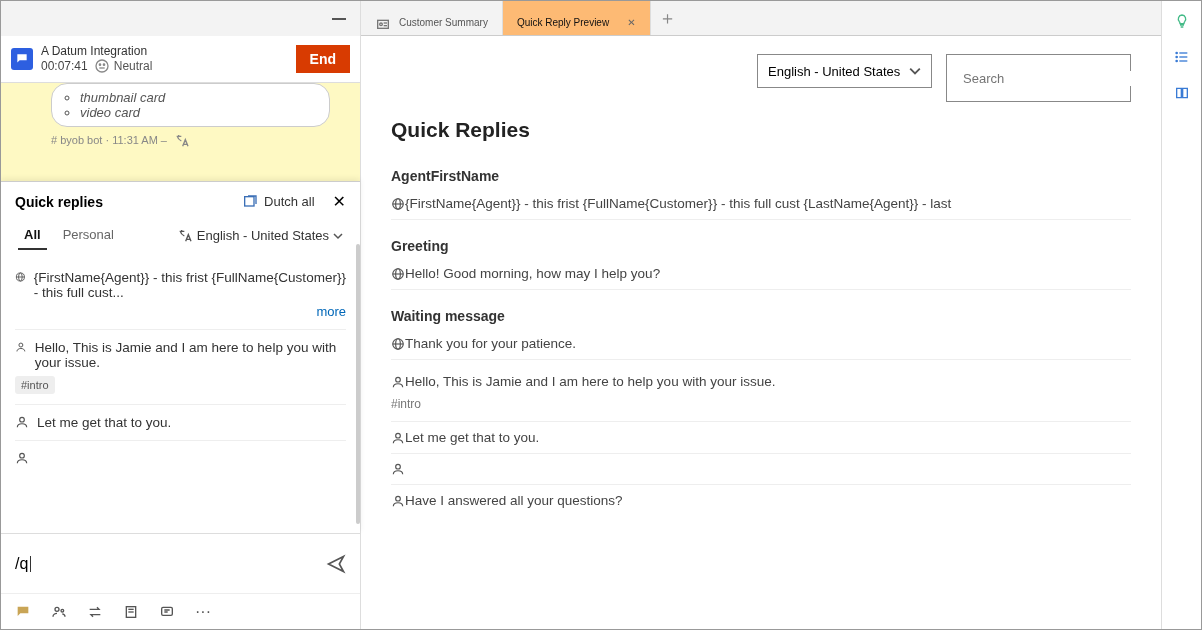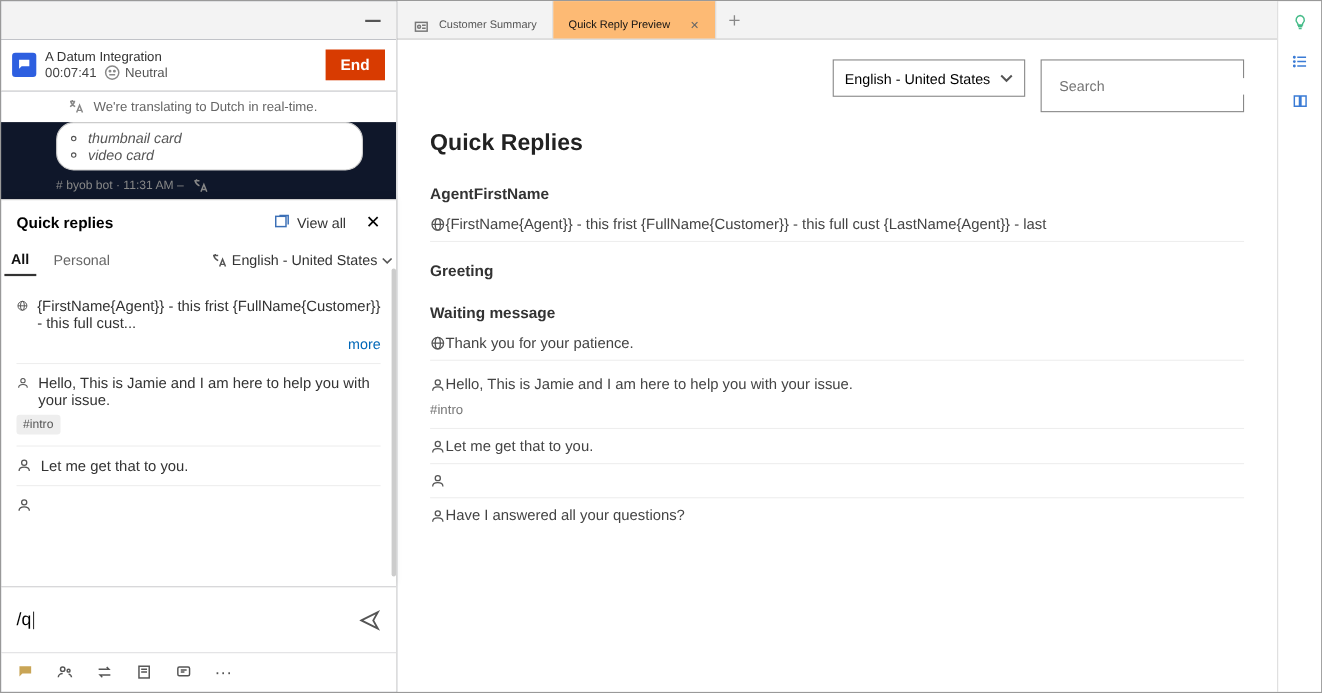--- a/index.html
+++ b/index.html
@@ -1,39 +1,39 @@
 <!DOCTYPE html>
 <html><head>
 <meta charset="utf-8">
 <style>
   * { margin:0; padding:0; box-sizing:border-box; font-family:"Segoe UI",Arial,sans-serif; }
   body { width:1202px; height:630px; overflow:hidden; background:#fff; border:1px solid #999; position:relative; }
   .app { display:flex; height:100%; }
-  .left-col { width:360px; border-right:1px solid #ddd; display:flex; flex-direction:column; background:#0f172a; position:relative; }
+  .left-col { width:360px; border-right:1px solid #ddd; display:flex; flex-direction:column; background:#fef9c3; position:relative; }
   .minimize-bar { height:35px; display:flex; justify-content:flex-end; align-items:center; padding-right:10px; background:#f3f3f3; }
   .min-dash { width:14px; height:2px; background:#555; margin-right:4px; cursor:pointer;}
   .session-bar { display:flex; align-items:center; padding:8px 10px; background:#fff; border-bottom:1px solid #ddd;}
   .blue-icon { width:22px; height:22px; background:#2d5fe0; border-radius:3px; display:flex; align-items:center; justify-content:center; margin-right:8px; }
   .blue-icon svg { fill:#fff; width:14px; height:14px; }
   .session-info { flex:1; line-height:1.2; }
   .session-title { font-size:12px; color:#333; }
   .session-sub { font-size:12px; color:#444; display:flex; align-items:center; gap:6px; }
   .neutral { display:flex; align-items:center; gap:4px; font-size:12px; color:#555; }
   .end-btn { background:#d83b01; color:#fff; border:none; padding:6px 14px; font-size:14px; font-weight:600; cursor:pointer; }
   .translate-row { padding:6px 30px 6px 60px; font-size:12px; color:#666; background:#fff; display:flex; align-items:center; gap:8px;}
   .chat-card { margin:0 30px 6px 50px; border:1px solid #ccc; border-radius:16px; background:#fff; padding:6px 10px; font-size:13px; color:#555;}
   .chat-card ul { list-style:circle; padding-left:18px; font-style:italic; }
   .chat-meta { font-size:11px; color:#888; padding-left:50px; margin-bottom:6px;}
   .qr-panel { position:absolute; left:0; right:0; bottom:96px; top:180px; background:#fff; border-top:1px solid #ccc; box-shadow:0 -2px 6px rgba(0,0,0,.08); display:flex; flex-direction:column;}
   .qr-scroll { position:absolute; right:0; top:62px; width:4px; height:280px; background:#ccc; border-radius:3px;}
   .qr-head { display:flex; align-items:center; padding:10px 14px; }
   .qr-title { font-weight:600; font-size:14px; flex:0 0 auto; }
   .viewall { display:flex; align-items:center; gap:6px; margin-left:auto; color:#333; font-size:13px; cursor:pointer;}
   .close-x { margin-left:18px; font-size:16px; cursor:pointer;}
-  .qr-tabs { display:flex; align-items:center; padding:0 3px; font-size:13px; border-bottom:0; }
+  .qr-tabs { display:flex; padding:0 17px; font-size:13px; border-bottom:0; }
   .qr-tab { padding:6px 6px; margin-right:10px; color:#666; cursor:pointer;}
   .qr-tab.active { color:#111; font-weight:600; border-bottom:2px solid #333;}
   .lang-sel { margin-left:auto; display:flex; align-items:center; gap:4px; font-size:13px; color:#333; cursor:pointer;}
   .qr-list { flex:1; overflow:hidden; padding:10px 14px; font-size:13.5px; color:#333; }
   .qr-item { padding:10px 0; border-bottom:1px solid #eee;}
   .qr-line { display:flex; align-items:flex-start; gap:8px;}
   .more-link { color:#0067b8; font-size:13px; text-align:right; padding-top:4px;}
   .tag { display:inline-block; background:#eee; color:#555; font-size:11px; padding:3px 6px; border-radius:3px; margin-top:6px;}
   .compose { position:absolute; bottom:36px; left:0; right:0; height:60px; border-top:1px solid #ddd; background:#fff; display:flex; align-items:center; padding:0 14px;}
   .compose .cursor { display:inline-block; width:1px; height:16px; background:#333; margin-left:2px; animation:blink 1s infinite;}
@@ -90,26 +90,20 @@
                 <circle cx="15" cy="10" r="1" fill="#888"></circle>
                 <line x1="8" y1="15" x2="16" y2="15"></line>
               </svg>
             <span>Neutral</span>
           </span>
         </div>
       </div>
       <button class="end-btn">End</button>
     </div>
 
-    <div class="translate-row">
-      <svg class="ic" viewBox="0 0 24 24" fill="none" stroke="#888" stroke-width="2">
-          <path d="M4 5h7M7 3v2M5 5c1 4 4 6 6 7M10 5c-1 4-4 6-6 7M13 20l4-10 4 10M14.5 17h5"></path>
-        </svg>
-      <span>We're translating to Dutch in real-time.</span>
-    </div>
 
     <div class="chat-card">
       <ul>
         <li>thumbnail card</li>
         <li>video card</li>
       </ul>
     </div>
     <div class="chat-meta">
       <span># byob bot · 11:31 AM  –</span>
       <svg class="ic" style="display:inline;vertical-align:middle;margin-left:4px" viewBox="0 0 24 24" fill="none" stroke="#888" stroke-width="2">
@@ -118,21 +112,21 @@
     </div>
 
     <div class="qr-panel">
       <div class="qr-head">
         <span class="qr-title">Quick replies</span>
         <span class="viewall">
           <svg class="ic" viewBox="0 0 24 24" fill="none" stroke="#3b6fb6" stroke-width="2">
               <rect x="4" y="4" width="14" height="14"></rect>
               <path d="M9 3h12v12"></path>
             </svg>
-          <span>View all</span>
+          <span>Dutch all</span>
         </span>
         <span class="close-x">✕</span>
       </div>
       <div class="qr-tabs">
         <div class="qr-tab active">All</div>
         <div class="qr-tab">Personal</div>
         <div class="lang-sel">
           <svg class="ic" viewBox="0 0 24 24" fill="none" stroke="#555" stroke-width="2">
               <path d="M4 5h7M7 3v2M5 5c1 4 4 6 6 7M13 20l4-10 4 10M14.5 17h5"></path>
             </svg>
@@ -269,20 +263,28 @@
       <div class="reply-line">
         <svg class="globe" viewBox="0 0 24 24" fill="none" stroke="#555" stroke-width="2">
             <circle cx="12" cy="12" r="9"></circle>
             <ellipse cx="12" cy="12" rx="4" ry="9"></ellipse>
             <line x1="3" y1="12" x2="21" y2="12"></line>
           </svg>
         <span>{FirstName{Agent}} - this frist {FullName{Customer}} - this full cust {LastName{Agent}} - last</span>
       </div>
 
       <div class="group-title" style="padding-top:18px">Greeting</div>
+      <div class="reply-line">
+        <svg class="globe" viewBox="0 0 24 24" fill="none" stroke="#555" stroke-width="2">
+            <circle cx="12" cy="12" r="9"></circle>
+            <ellipse cx="12" cy="12" rx="4" ry="9"></ellipse>
+            <line x1="3" y1="12" x2="21" y2="12"></line>
+          </svg>
+        <span>Hello! Good morning, how may I help you?</span>
+      </div>
 
       <div class="group-title" style="padding-top:18px">Waiting message</div>
       <div class="reply-line">
         <svg class="globe" viewBox="0 0 24 24" fill="none" stroke="#555" stroke-width="2">
             <circle cx="12" cy="12" r="9"></circle>
             <ellipse cx="12" cy="12" rx="4" ry="9"></ellipse>
             <line x1="3" y1="12" x2="21" y2="12"></line>
           </svg>
         <span>Thank you for your patience.</span>
       </div>

